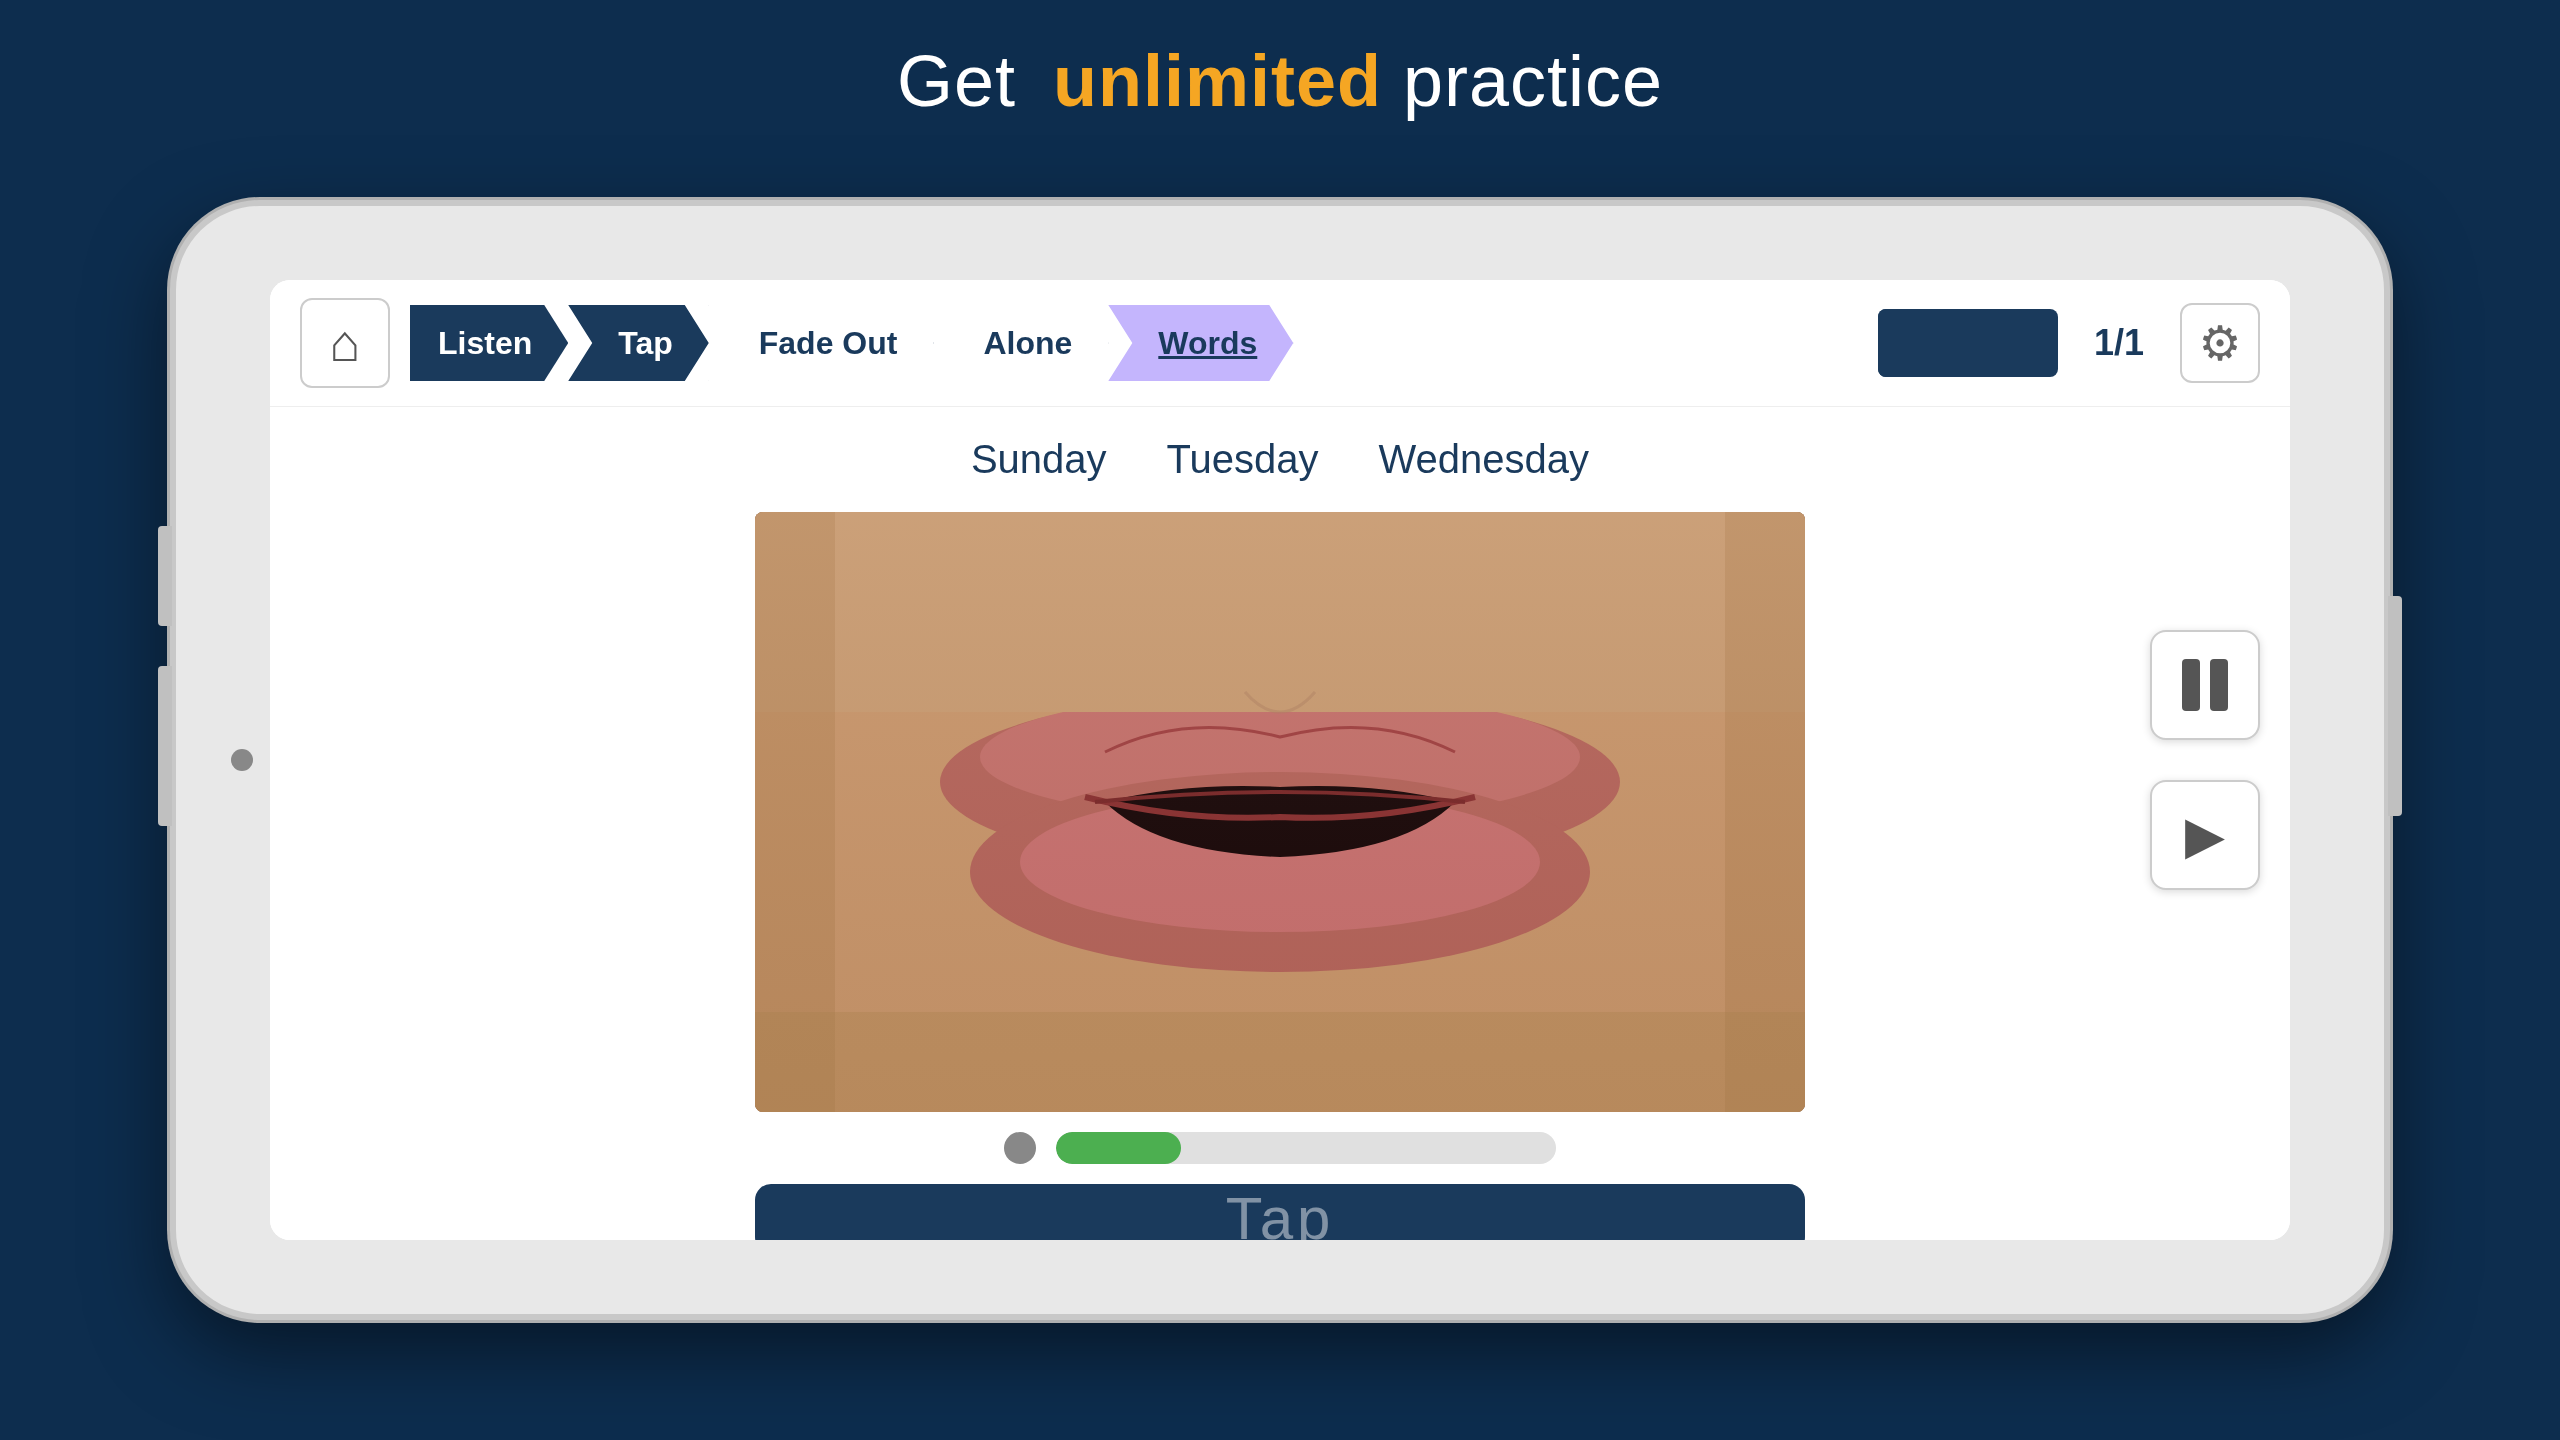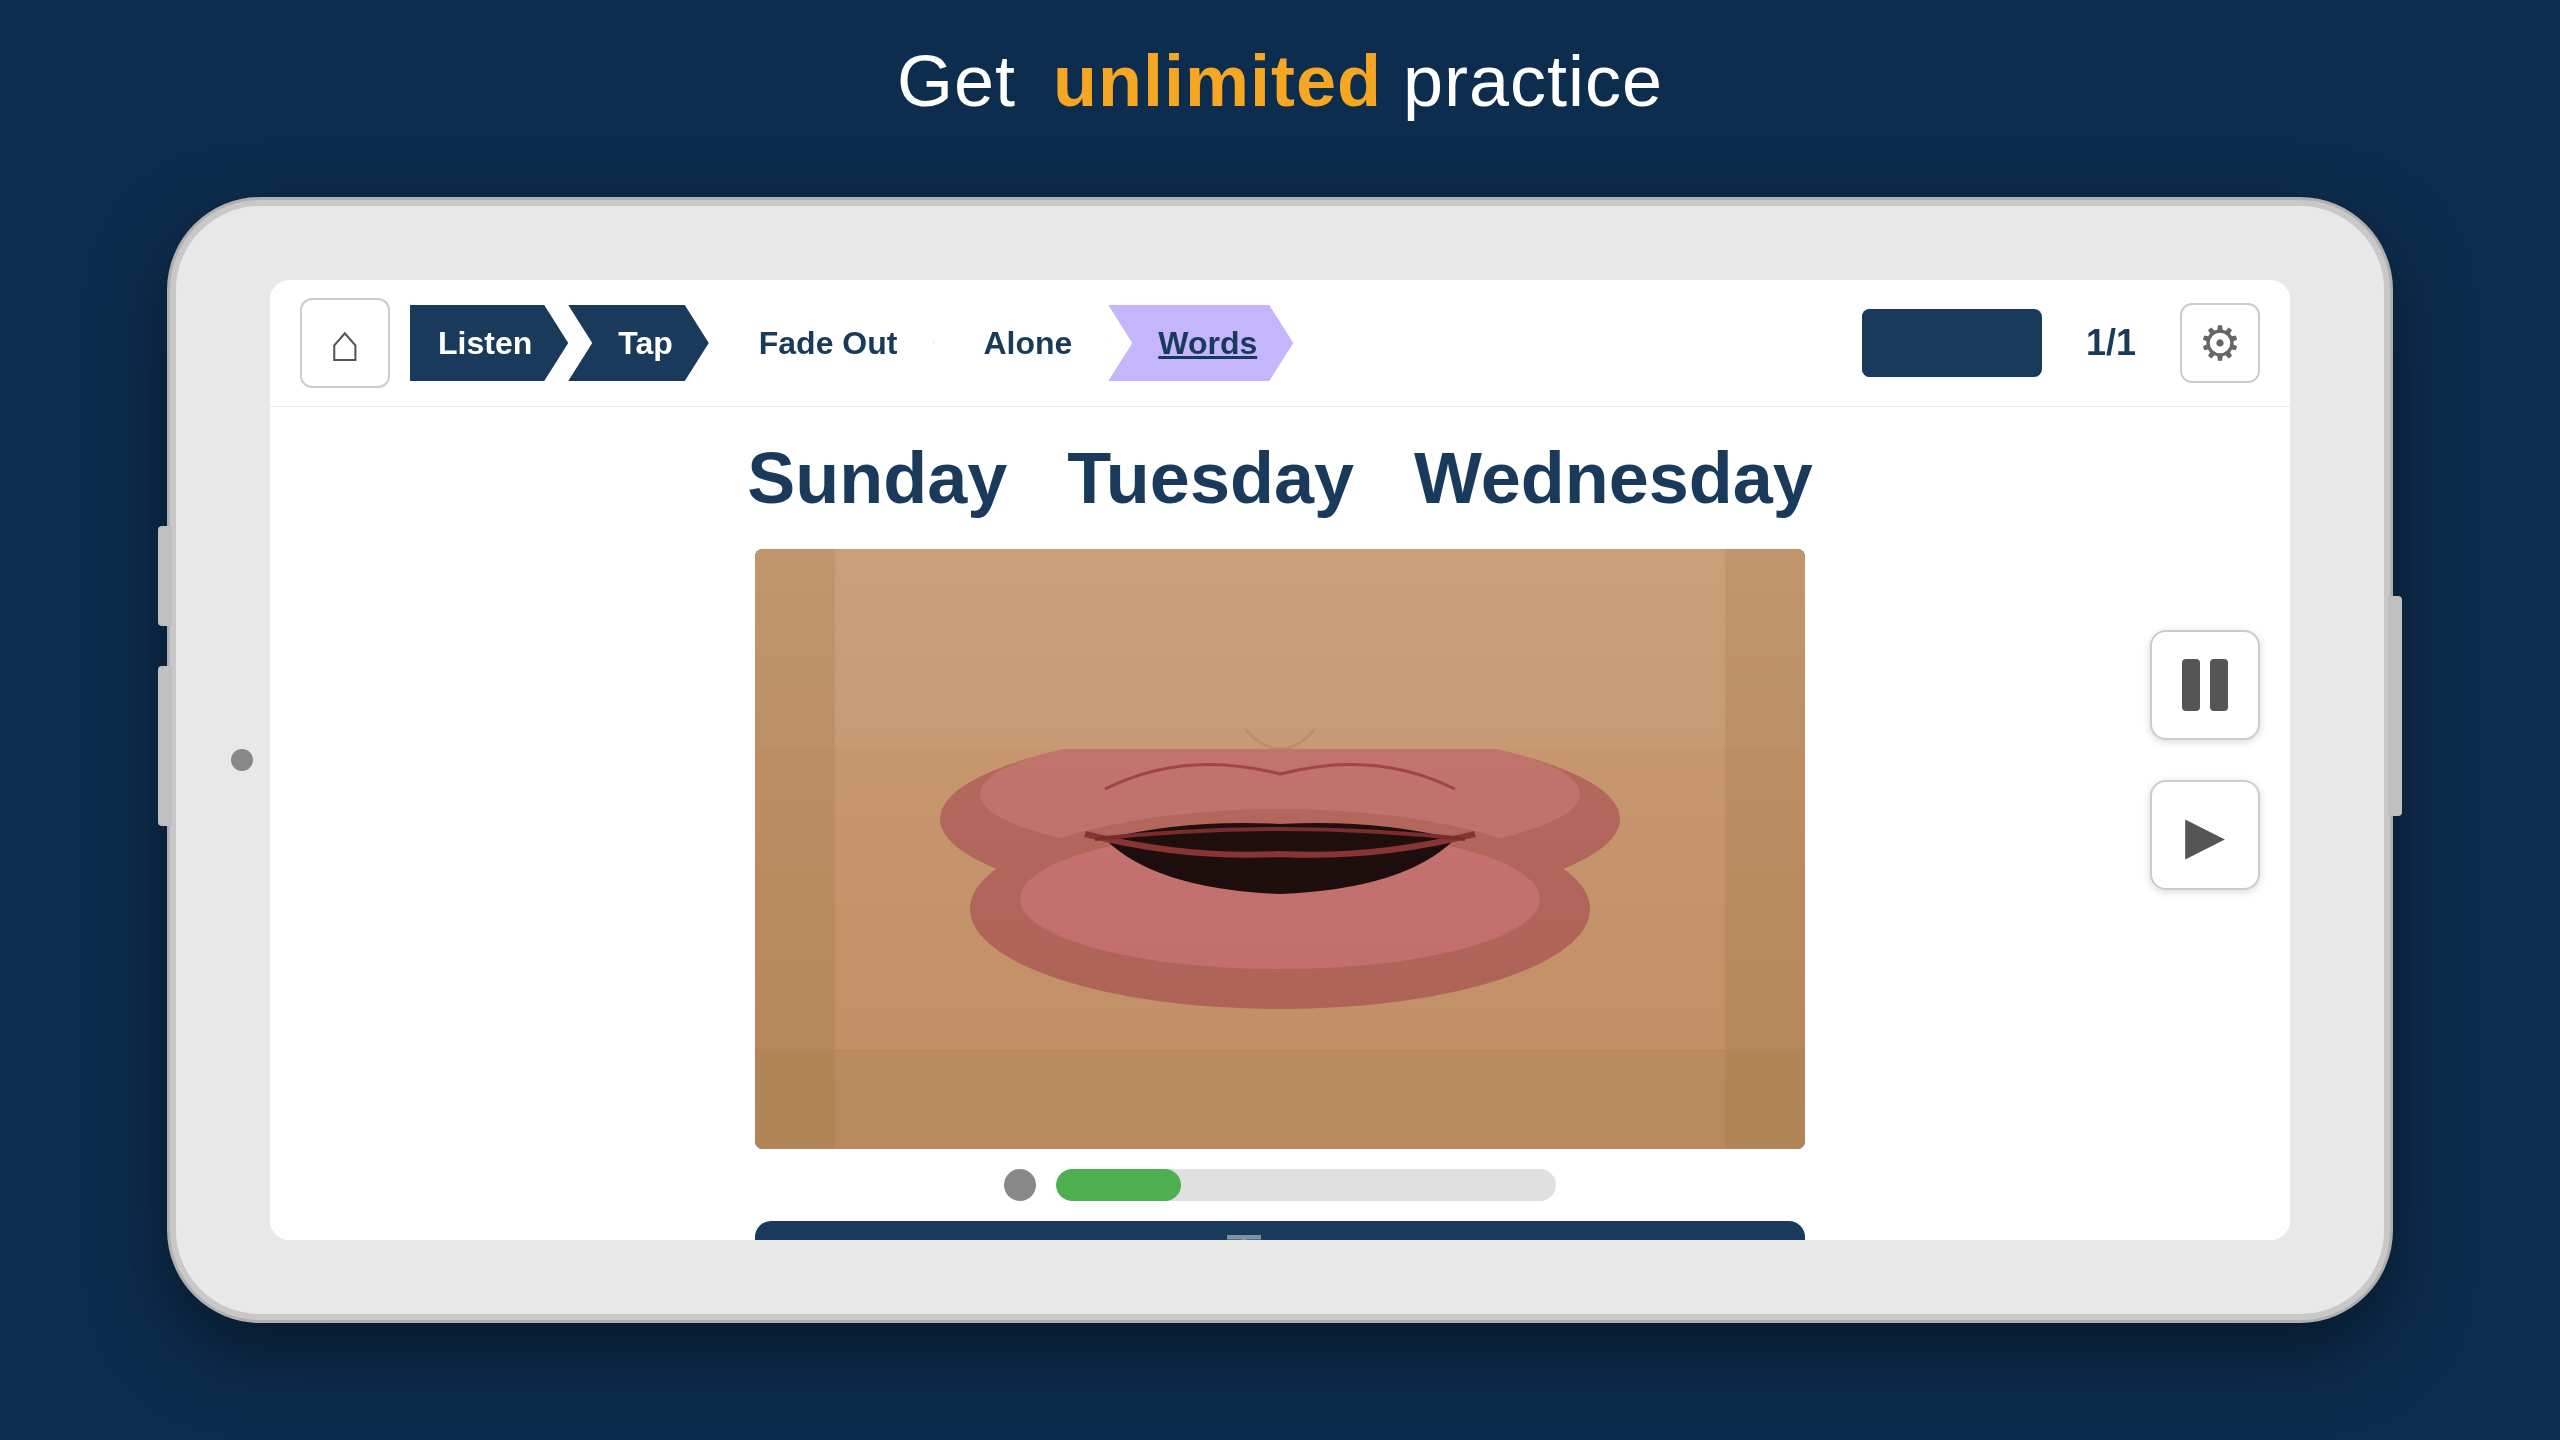--- a/index.html
+++ b/index.html
@@ -179,21 +179,21 @@
 
     .step-upcoming .step-inner {
       background: #ffffff;
       color: #1a3a5c;
       border: 2px solid #1a3a5c;
     }
 
     .steps-right {
       display: flex;
       align-items: center;
-      gap: 24px;
+      gap: 16px;
       flex-shrink: 0;
     }
 
     .progress-bar-nav {
       width: 180px;
       height: 68px;
       background: #1a3a5c;
       border-radius: 8px;
       overflow: hidden;
     }
@@ -242,22 +242,22 @@
 
     
     .days-row {
       display: flex;
       gap: 60px;
       margin-bottom: 30px;
       align-items: center;
     }
 
     .day {
-      font-size: 72px;
-      font-weight: 700;
+      font-size: 40px;
+      font-weight: 400;
       color: #1a3a5c;
     }
 
     .day.active {
       color: #f5a623;
     }
 
     
     .lip-container {
       width: 1050px;

